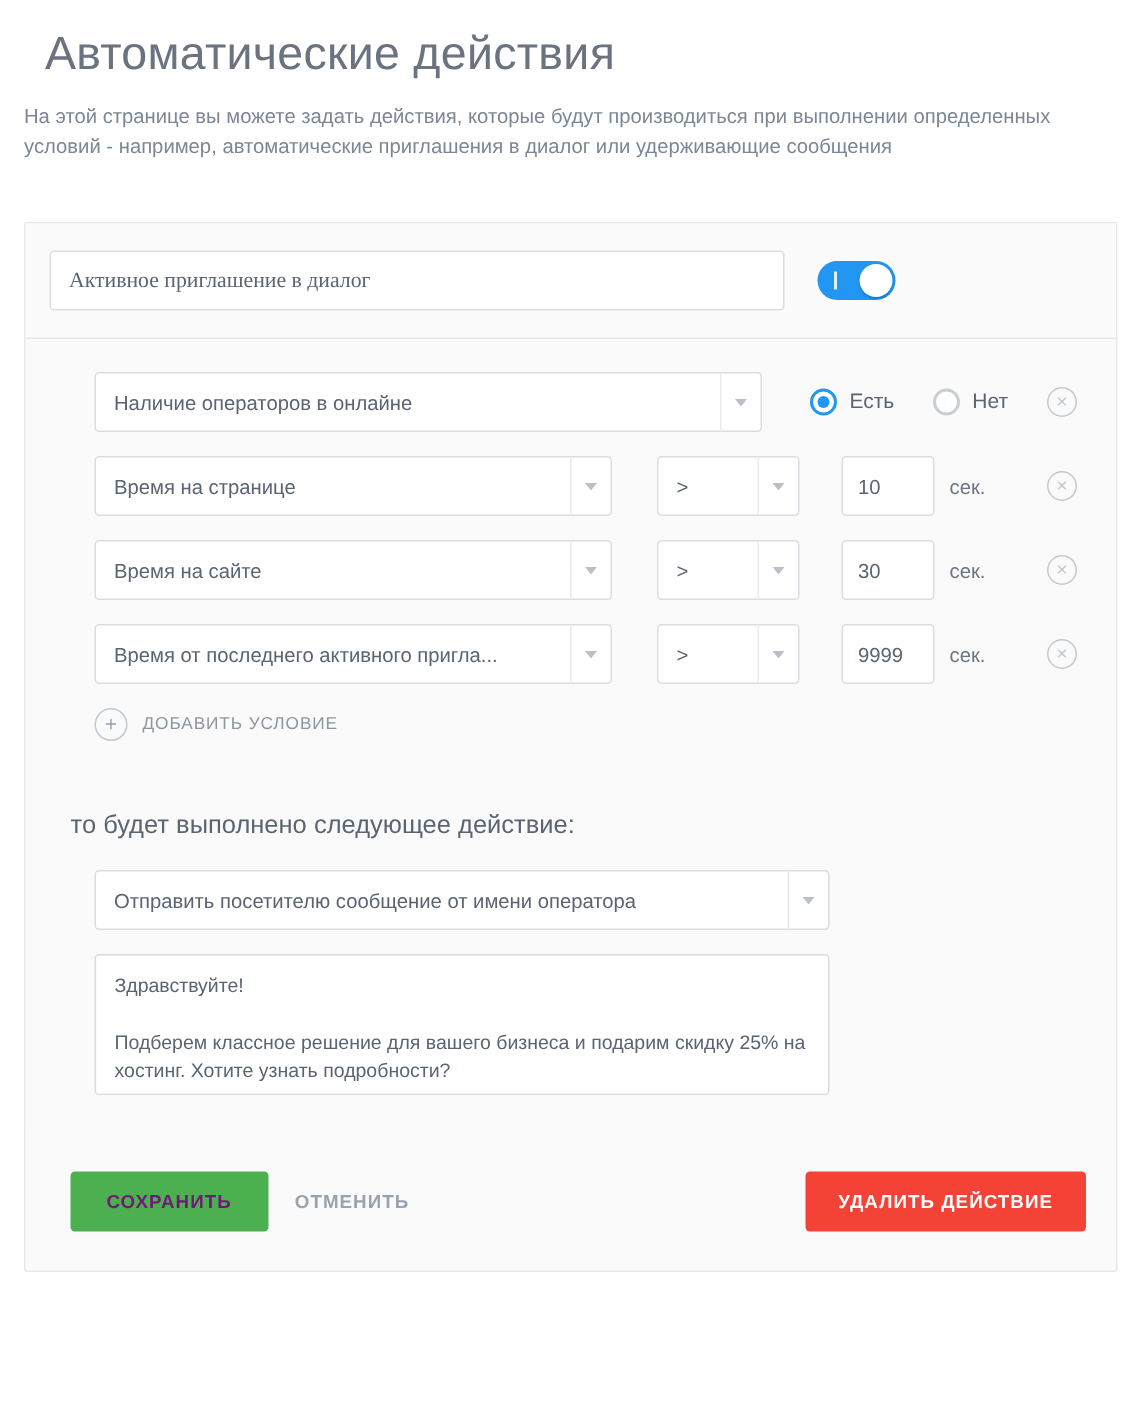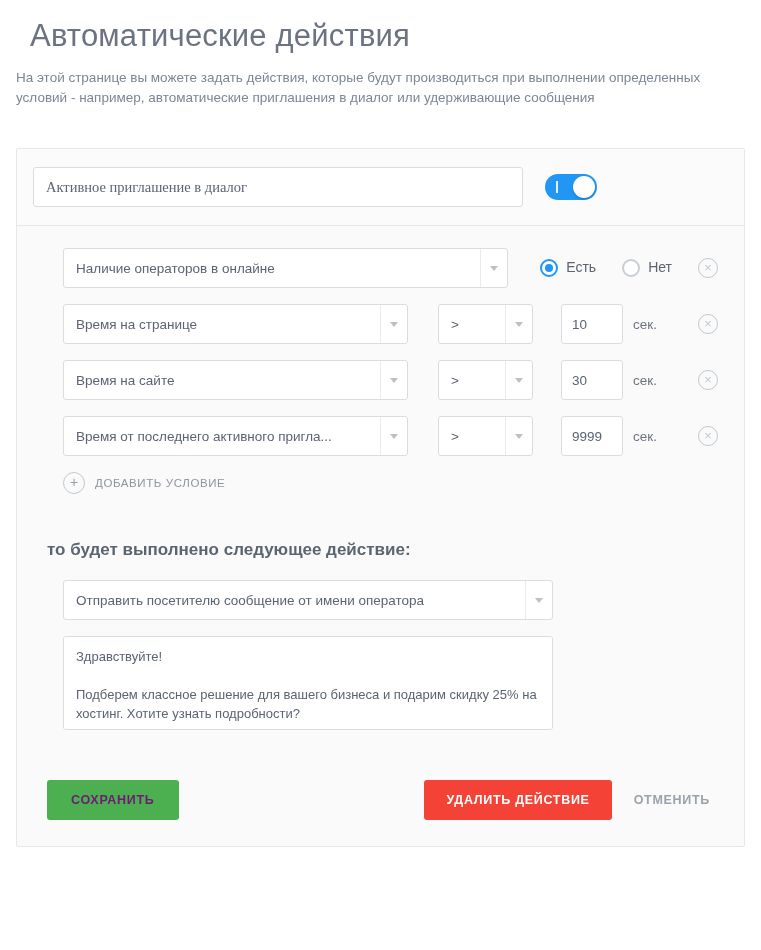--- a/index.html
+++ b/index.html
@@ -257,21 +257,20 @@
   .add-cond .txt {
     font-size: 11.5px;
     letter-spacing: .6px;
     color: #8d959e;
     text-transform: uppercase;
   }
   .action-heading {
     font-size: 17px;
     color: #5b6572;
     margin: 46px 0 20px 14px;
-    font-weight: bold;
   }
   .action-row {
     padding-left: 30px;
     margin-bottom: 16px;
   }
   .msg-wrap {
     padding-left: 30px;
   }
   .msg-box {
     width: 490px;
@@ -439,18 +438,18 @@
       <div class="msg-wrap">
         <textarea class="msg-box" style="">Здравствуйте!
 
 Подберем классное решение для вашего бизнеса и подарим скидку 25% на хостинг. Хотите узнать подробности?</textarea>
       </div>
 
     </div>
 
     <div class="card-footer">
       <button class="btn btn-save">СОХРАНИТЬ</button>
+      <button class="btn btn-cancel">ОТМЕНИТЬ</button>
       <button class="btn btn-delete">УДАЛИТЬ ДЕЙСТВИЕ</button>
-      <button class="btn btn-cancel">ОТМЕНИТЬ</button>
     </div>
 
   </div>
 </div>
 
 </body></html>

